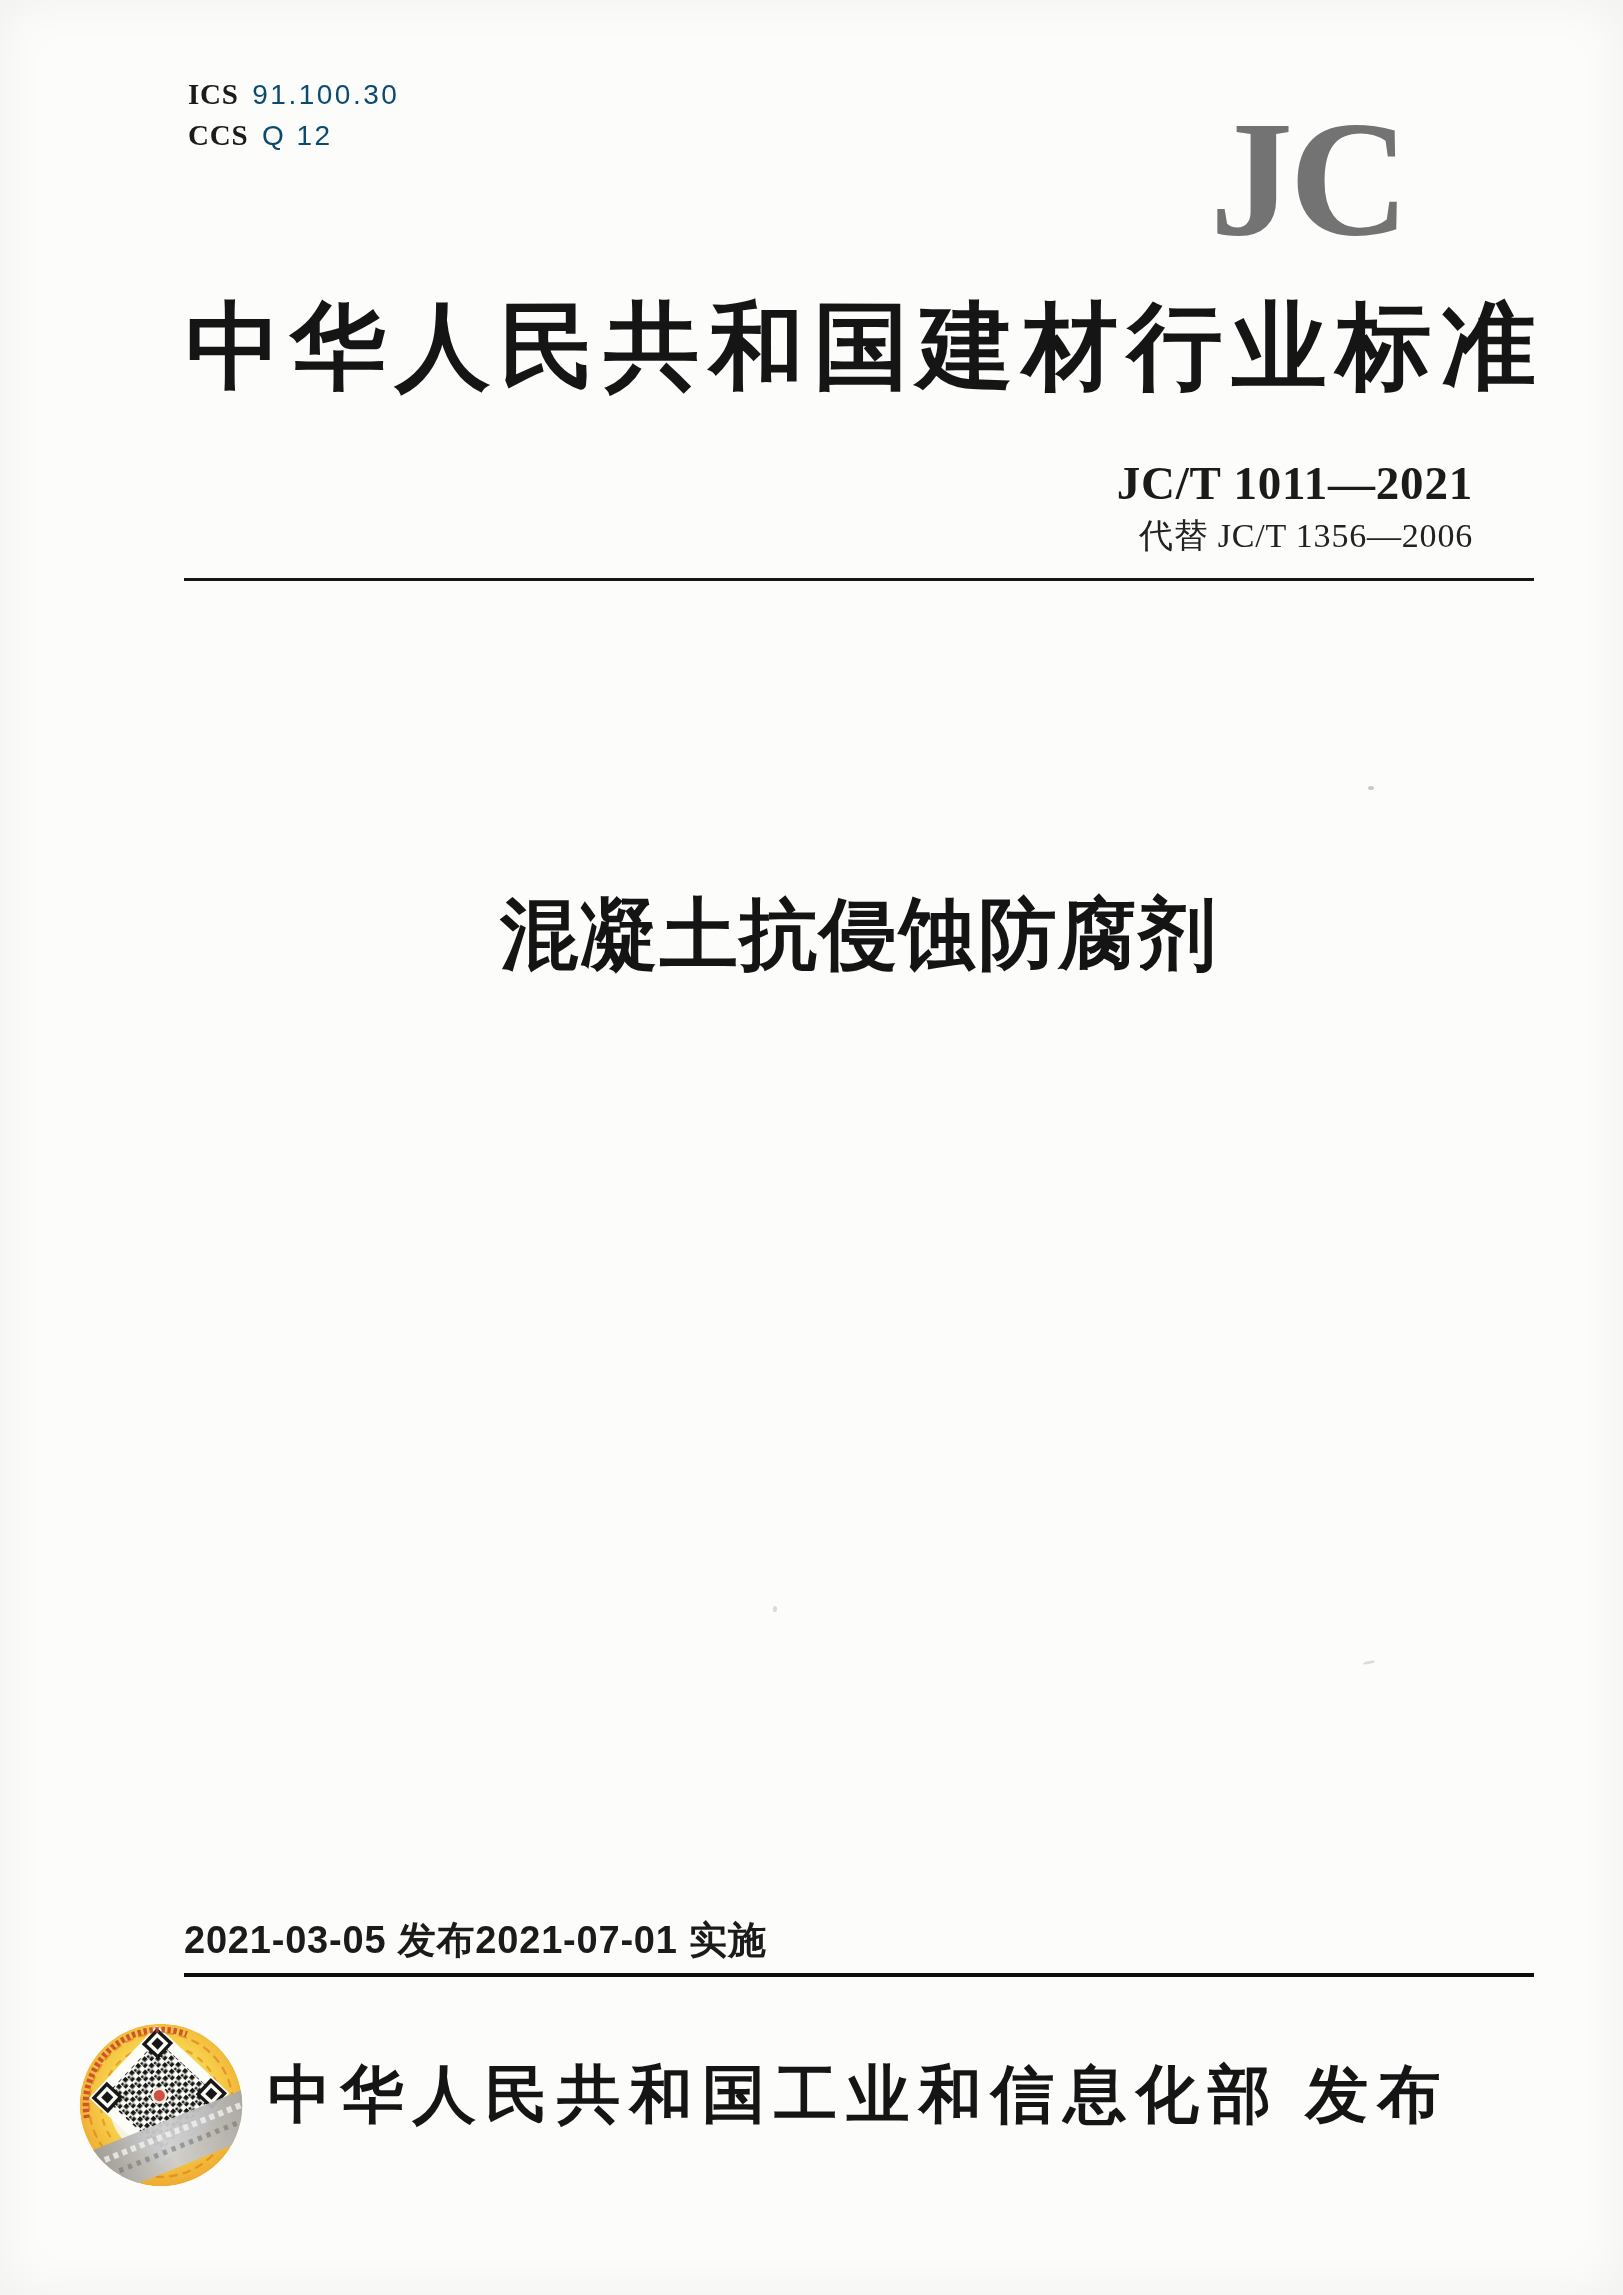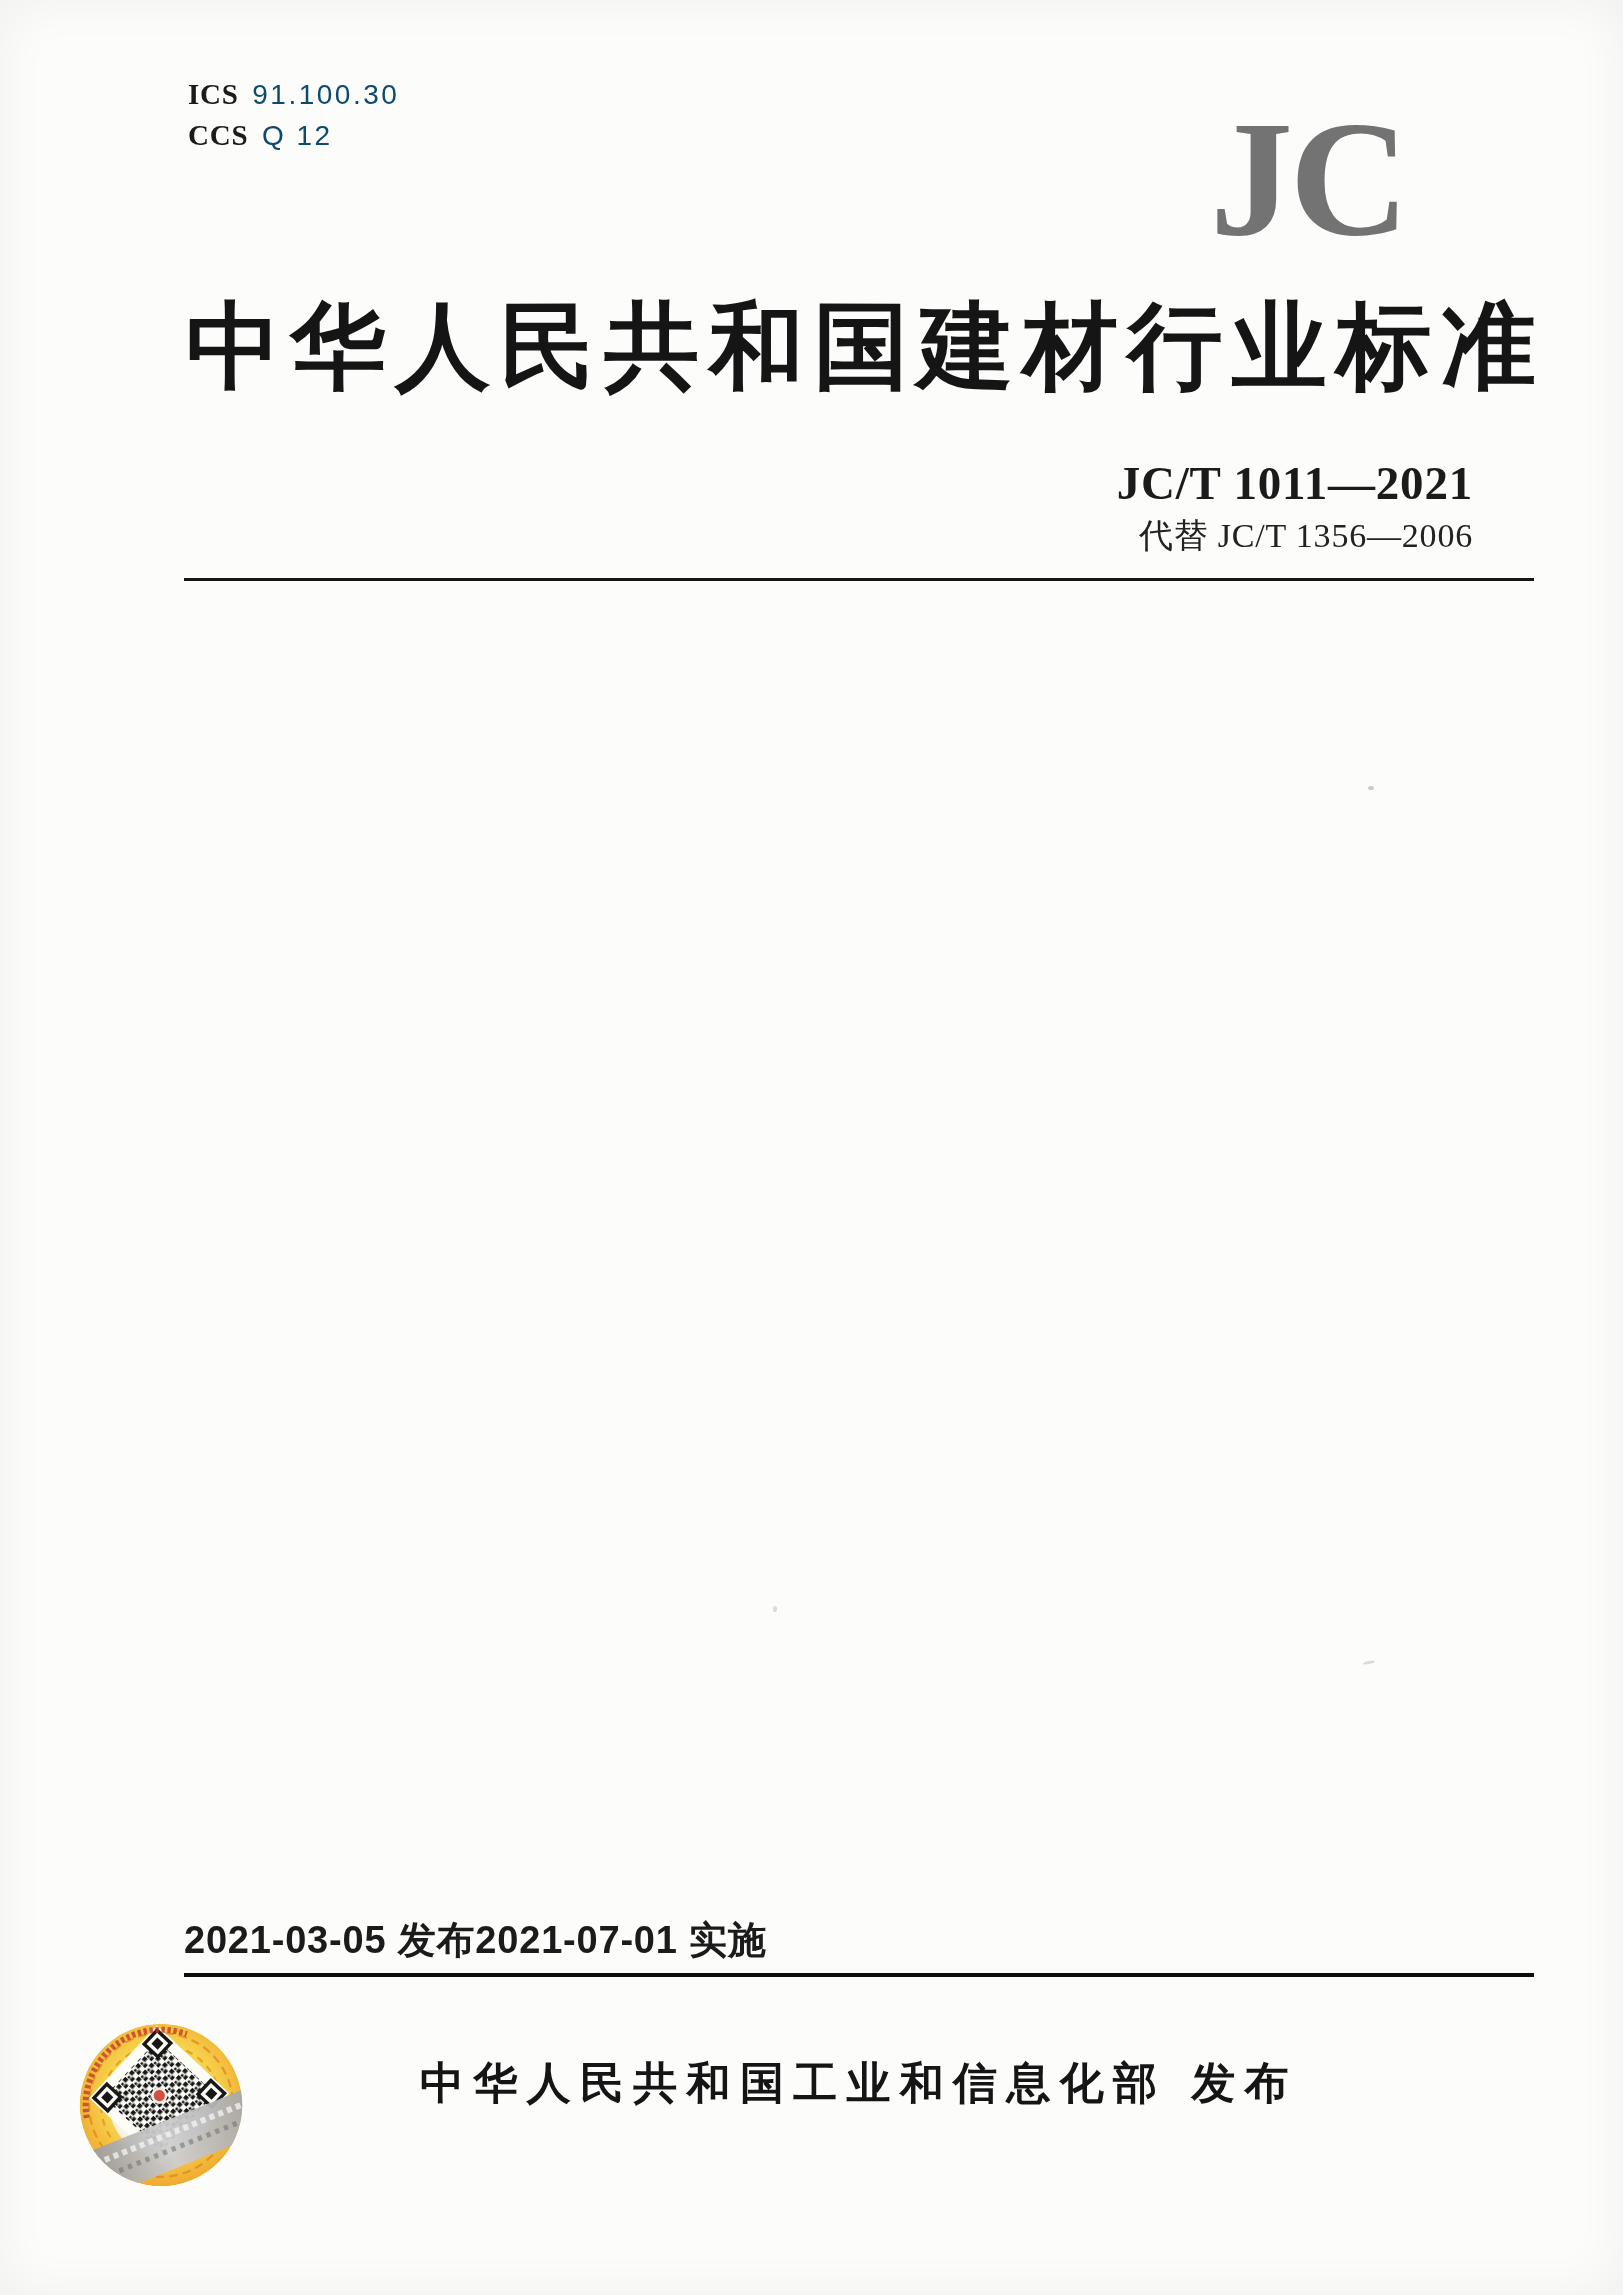--- a/index.html
+++ b/index.html
@@ -74,21 +74,21 @@
   }
   .rule-bottom{
     position:absolute;left:184px;top:1973px;width:1350px;height:4.2px;
     background:#0d0d0d;
   }
 
   
   .publisher-row{
     position:absolute;left:184px;top:2058px;width:1350px;
     display:flex;justify-content:center;align-items:baseline;gap:25px;
-    font-weight:700;font-size:44px;line-height:1.2;letter-spacing:9.3px;
+    font-weight:700;font-size:63px;line-height:1.2;letter-spacing:9.3px;
     color:#151515;
   }
 
   
   .sticker{position:absolute;left:78px;top:2022px;width:166px;height:166px;}
 
   
   .speck{position:absolute;background:#8f8f8f;border-radius:50%;opacity:.45;}
   .speck-1{left:1368px;top:786px;width:6px;height:4.2px;}
   .speck-2{left:773px;top:1606px;width:4.2px;height:6px;opacity:.3;}
@@ -126,20 +126,21 @@
       <span>准</span>
     </div>
 
   <div class="std-block">
     <div class="std-number">JC/T 1011—2021</div>
     <div class="std-replaces">代替 JC/T 1356—2006</div>
   </div>
 
   <div class="rule-top"></div>
 
+  <div class="doc-title-zh">混凝土抗侵蚀防腐剂</div>
 
   <div class="speck speck-1"></div>
   <div class="speck speck-2"></div>
   <div class="speck speck-3"></div>
 
   <div class="dates-row">
     <span>2021-03-05 发布</span>
     <span>2021-07-01 实施</span>
   </div>
 

